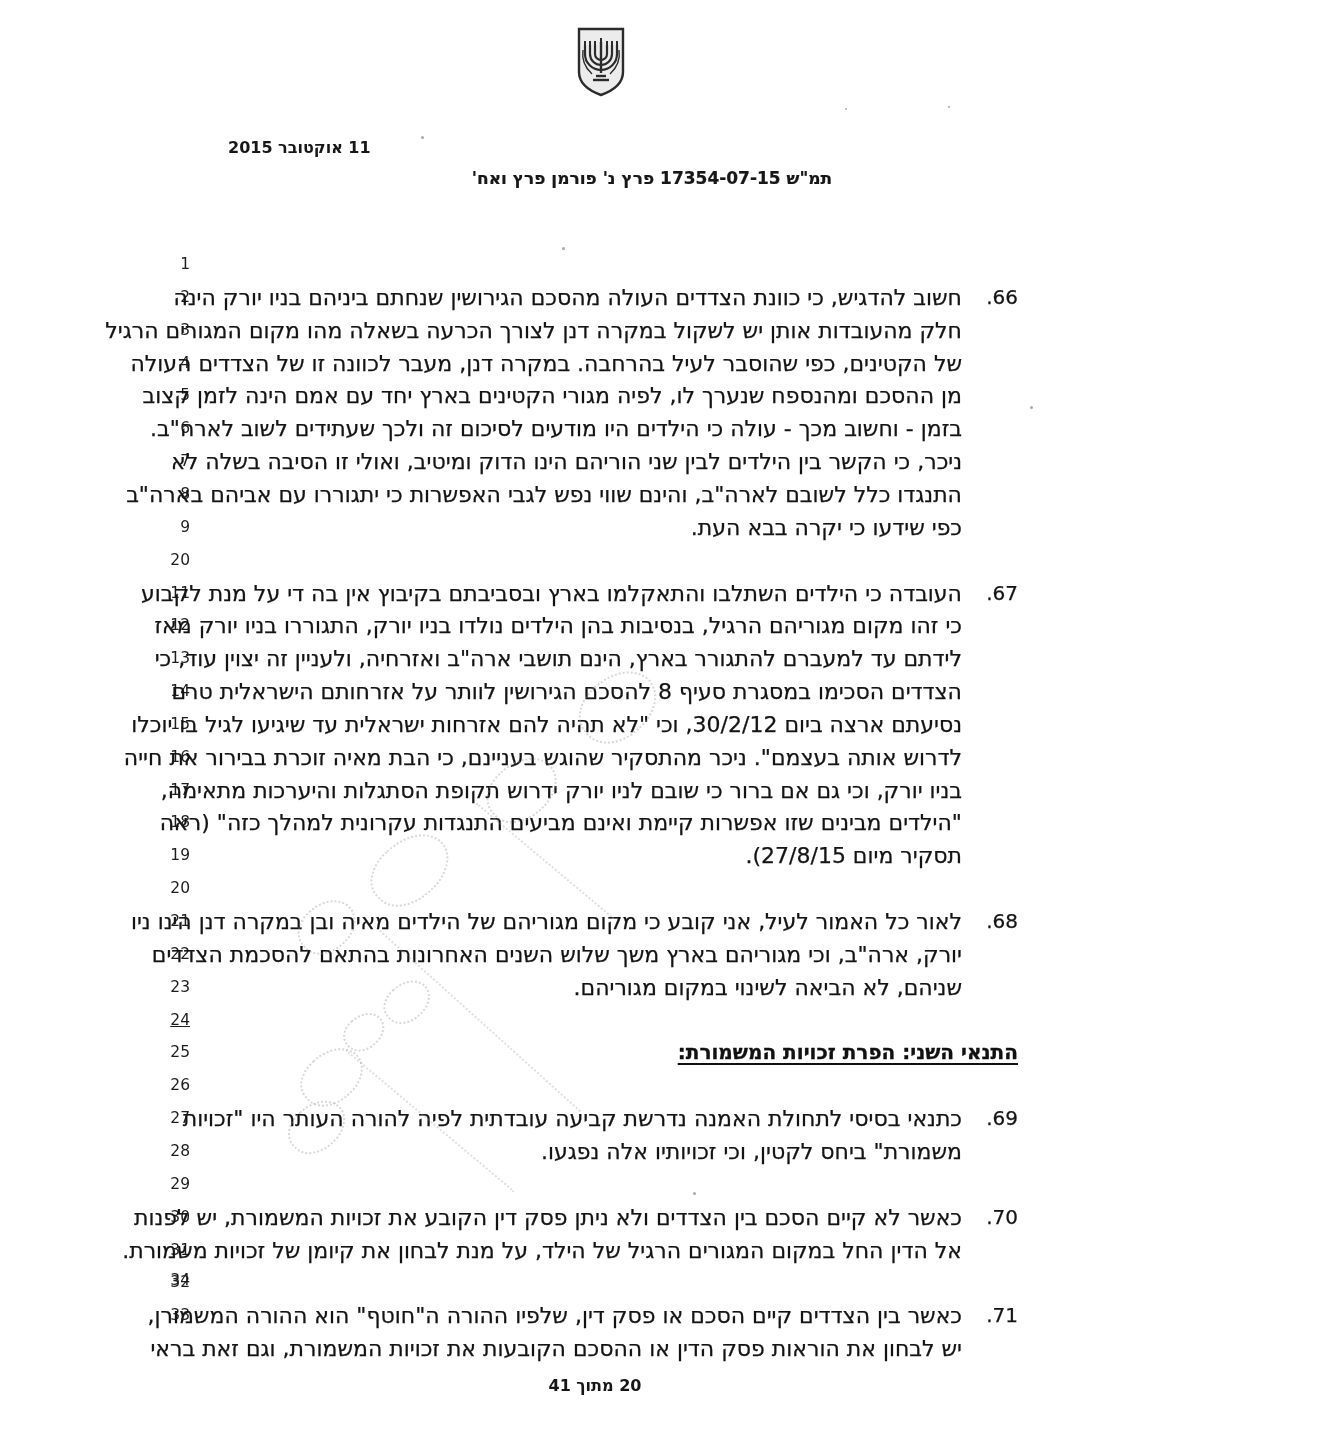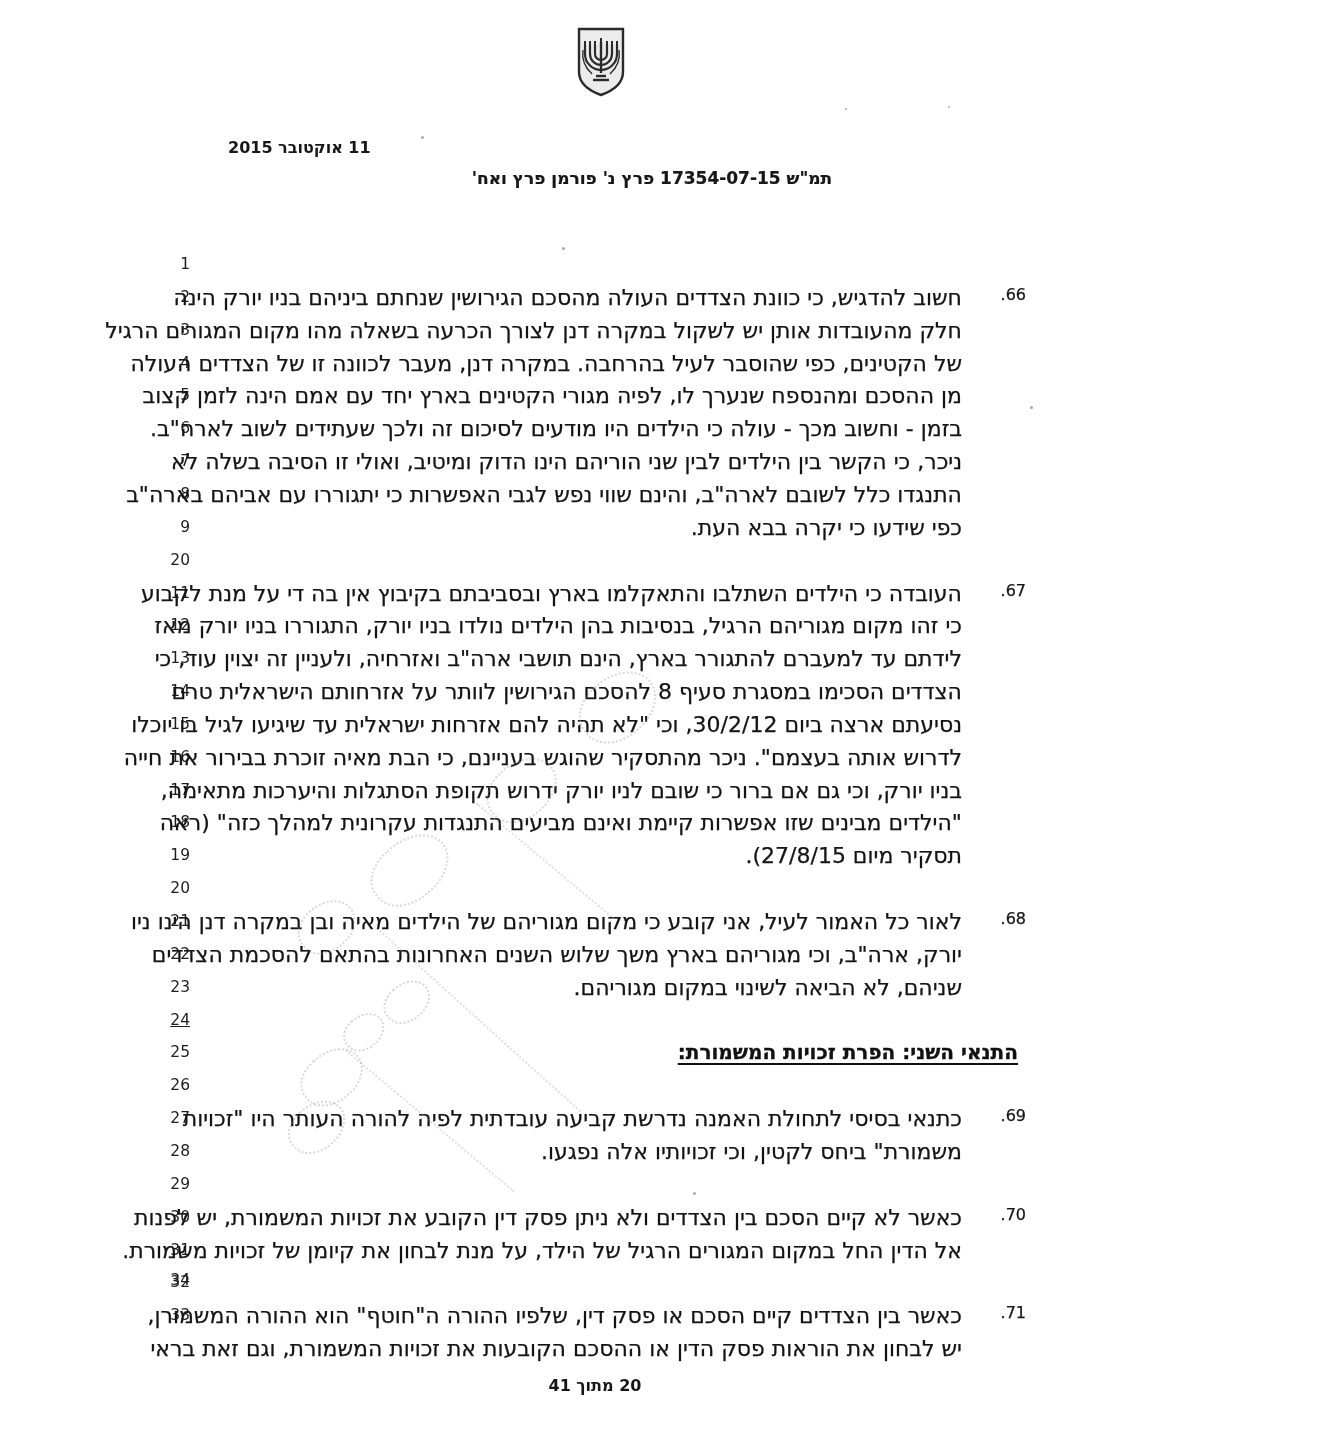--- a/index.html
+++ b/index.html
@@ -29,22 +29,22 @@
     font-size:17px;font-weight:bold;white-space:nowrap;
     -webkit-text-stroke:.2px #171717;
   }
   
   .line-number{
     position:absolute;left:150px;width:40px;height:24px;
     text-align:right;font-size:15.5px;color:#1d1d1d;
     font-weight:500;white-space:nowrap;
   }
   .para-marker{
-    position:absolute;right:316px;width:52px;height:24px;
-    direction:rtl;font-size:16px;color:#141414;
+    position:absolute;right:324px;width:52px;height:24px;
+    direction:rtl;font-size:20px;color:#141414;
     white-space:nowrap;-webkit-text-stroke:.25px #141414;
   }
   .body-line{
     position:absolute;right:380px;width:734px;height:30px;
     direction:rtl;text-align:right;font-size:22px;color:#141414;
     white-space:nowrap;-webkit-text-stroke:.25px #141414;
   }
   .body-line.fill{
     text-align:justify;text-align-last:justify;text-justify:inter-word;
   }

